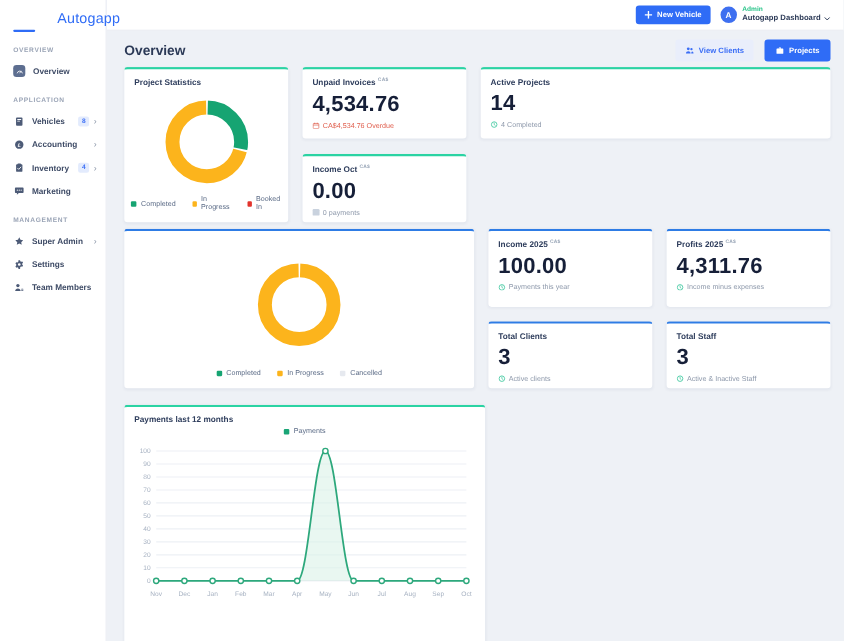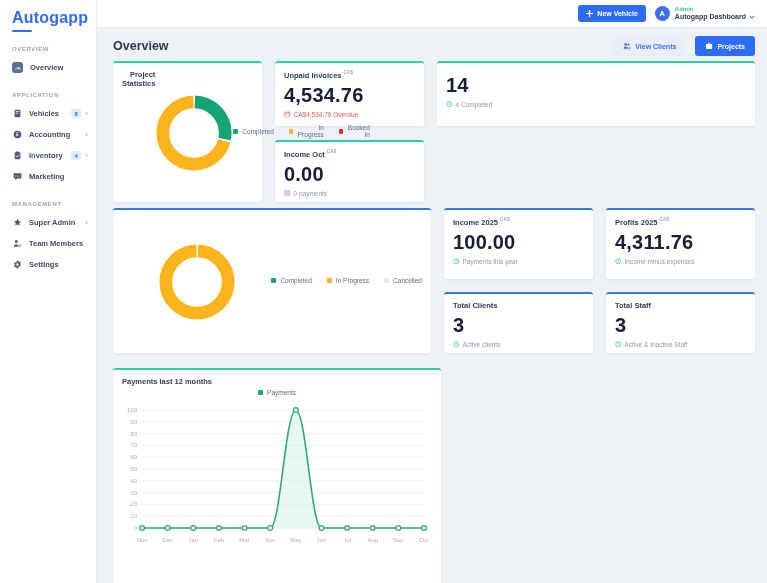--- a/index.html
+++ b/index.html
@@ -4,21 +4,21 @@
 <style>
   * { margin:0; padding:0; box-sizing:border-box; }
   html,body { width:767px; height:583px; }
   body {
     font-family:"Liberation Sans", sans-serif;
     background:#eef1f6; color:#2c3a57; overflow:hidden; position:relative;
   }
   
   .sidebar { position:absolute; left:0; top:0; width:97px; height:583px;
     background:#fff; border-right:1px solid #e9ecf2; z-index:3; }
-  .logo { padding:9px 12px 2px; font-size:16px; font-weight:700; color:#2f6cf6; letter-spacing:.2px; }
+  .logo { padding:9px 12px 2px; font-size:13px; font-weight:400; color:#2f6cf6; letter-spacing:.2px;margin-left:40px; }
   .logo-underline { width:20px; height:2px; background:#2f6cf6; border-radius:2px; margin:1px 0 0 12px; }
   .sec-label { margin:14px 12px 5px; font-size:6px; font-weight:700; letter-spacing:.6px; color:#9aa4b6; }
   .nav-item { display:flex; align-items:center; height:21px; padding:0 8px 0 12px; cursor:pointer; }
   .nav-ico { width:10px; height:10px; display:flex; align-items:center; justify-content:center; color:#4d5b77; flex:none; }
   .nav-ico svg { width:9px; height:9px; display:block; }
   .nav-ico-active { width:11px; height:11px; background:#5d6e90; border-radius:3px; display:flex; align-items:center; justify-content:center; }
   .nav-ico-active svg { width:8px; height:8px; }
   .nav-label { flex:1; margin-left:7px; font-size:7.5px; font-weight:600; color:#3e4b66; white-space:nowrap; }
   .badge { background:#e3ebfd; color:#3b6ef6; font-size:6px; font-weight:700; padding:1.5px 3.5px; border-radius:2px; margin-right:4px; }
   .chev { color:#8e99ab; font-size:8px; line-height:1; }
@@ -51,21 +51,21 @@
     box-shadow:0 1px 3px rgba(25,39,82,.06); position:relative; }
   .card.blue { border-top-color:#2e7ce5; }
   .card-title { font-size:7.5px; font-weight:700; color:#2e3d5c; }
   .cur { font-size:4.5px; font-weight:700; color:#9aa7b8; vertical-align:super; margin-left:2px; letter-spacing:.2px; }
   .card-value { font-size:20px; font-weight:700; color:#161f38; margin-top:4px; letter-spacing:.2px; }
   .card-note { display:flex; align-items:center; gap:3px; margin-top:4px; font-size:6.5px; color:#8e99ab; }
   .card-note svg { width:6.5px; height:6.5px; flex:none; }
   .note-red { color:#e0604f; }
   .ic-green { color:#1fbf8f; } .ic-gray { color:#c9d2de; } .ic-red { color:#e0604f; }
   
-  .card-chart { display:flex; flex-direction:row;text-align:right; }
+  .card-chart { display:flex; flex-direction:column; }
   .donut-wrap { flex:1; display:flex; align-items:center; justify-content:center; }
   svg.donut { width:78px; height:78px; }
   .legend { display:flex; justify-content:center; gap:15px; padding-bottom:3px; }
   .li { display:flex; align-items:center; gap:4px; font-size:6.5px; color:#5b6b86; }
   .sq { width:5px; height:5px; border-radius:1px; display:inline-block; background:#ccc; }
   
   .card-pay { width:328px; height:230px; display:flex; flex-direction:column; }
   .pay-legend { display:flex; justify-content:center; align-items:center; gap:4px; font-size:6.5px; color:#5b6b86; margin-top:3px; }
   svg.linechart { width:308px; height:152px; margin-top:2px; display:block; }
 </style>
@@ -140,36 +140,36 @@
       <svg viewBox="0 0 16 16" fill="currentColor">
           <path d="M8 1.4l2 4 4.4.6-3.2 3.1.8 4.4L8 11.4l-4 2.1.8-4.4-3.2-3.1 4.4-.6z"></path>
         </svg>
     </span>
     <span class="nav-label">Super Admin</span>
     <span class="chev">›</span>
   </div>
   <div class="nav-item">
     <span class="nav-ico">
       <svg viewBox="0 0 16 16" fill="currentColor">
+          <path d="M6.7 1h2.6l.3 1.8c.6.2 1.1.5 1.6.8l1.7-.7 1.3 2.2-1.4 1.2c.1.3.1.7.1 1s0 .7-.1 1l1.4 1.2-1.3 2.2-1.7-.7c-.5.3-1 .6-1.6.8L9.3 15H6.7l-.3-1.8c-.6-.2-1.1-.5-1.6-.8l-1.7.7-1.3-2.2 1.4-1.2c-.1-.3-.1-.7-.1-1s0-.7.1-1L1.8 6.3l1.3-2.2 1.7.7c.5-.3 1-.6 1.6-.8z"></path>
+          <circle cx="8" cy="8" r="2.1" fill="#fff"></circle>
+        </svg>
+    </span>
+    <span class="nav-label">Settings</span>
+  </div>
+  <div class="nav-item">
+    <span class="nav-ico">
+      <svg viewBox="0 0 16 16" fill="currentColor">
           <circle cx="5.8" cy="4.6" r="2.7"></circle>
           <path d="M1.4 13.6c0-2.7 2-4.4 4.4-4.4s4.4 1.7 4.4 4.4z"></path>
           <rect x="11" y="9.8" width="3.8" height="1.3" rx=".65"></rect>
           <rect x="11" y="12.2" width="3.8" height="1.3" rx=".65"></rect>
         </svg>
     </span>
     <span class="nav-label">Team Members</span>
-  </div>
-  <div class="nav-item">
-    <span class="nav-ico">
-      <svg viewBox="0 0 16 16" fill="currentColor">
-          <path d="M6.7 1h2.6l.3 1.8c.6.2 1.1.5 1.6.8l1.7-.7 1.3 2.2-1.4 1.2c.1.3.1.7.1 1s0 .7-.1 1l1.4 1.2-1.3 2.2-1.7-.7c-.5.3-1 .6-1.6.8L9.3 15H6.7l-.3-1.8c-.6-.2-1.1-.5-1.6-.8l-1.7.7-1.3-2.2 1.4-1.2c-.1-.3-.1-.7-.1-1s0-.7.1-1L1.8 6.3l1.3-2.2 1.7.7c.5-.3 1-.6 1.6-.8z"></path>
-          <circle cx="8" cy="8" r="2.1" fill="#fff"></circle>
-        </svg>
-    </span>
-    <span class="nav-label">Settings</span>
   </div>
 </aside>
 
 <header class="topbar">
   <button class="btn btn-primary">
     <svg width="7" height="7" viewBox="0 0 8 8">
         <path d="M4 0v8M0 4h8" stroke="#fff" stroke-width="1.4"></path>
       </svg>
     <span>New Vehicle</span>
   </button>
@@ -215,20 +215,21 @@
       <div class="card-value">4,534.76</div>
       <div class="card-note note-red">
         <svg viewBox="0 0 16 16" class="ic-red" fill="none">
             <rect x="1.6" y="3" width="12.8" height="11.4" rx="1.5" stroke="currentColor" stroke-width="1.5"></rect>
             <path d="M1.6 6.6h12.8M5 1.4v3M11 1.4v3" stroke="currentColor" stroke-width="1.5"></path>
           </svg>
         <span>CA$4,534.76 Overdue</span>
       </div>
     </div>
     <div class="card">
+      <div class="card-title">Active Projects</div>
       <div class="card-value">14</div>
       <div class="card-note">
         <svg viewBox="0 0 16 16" class="ic-green" fill="none">
             <circle cx="8" cy="8" r="6.2" stroke="currentColor" stroke-width="1.6"></circle>
             <path d="M8 4.6V8l2.2 1.6" stroke="currentColor" stroke-width="1.4" stroke-linecap="round"></path>
           </svg>
         <span>4 Completed</span>
       </div>
     </div>
     <div class="card card-chart span-rows">

